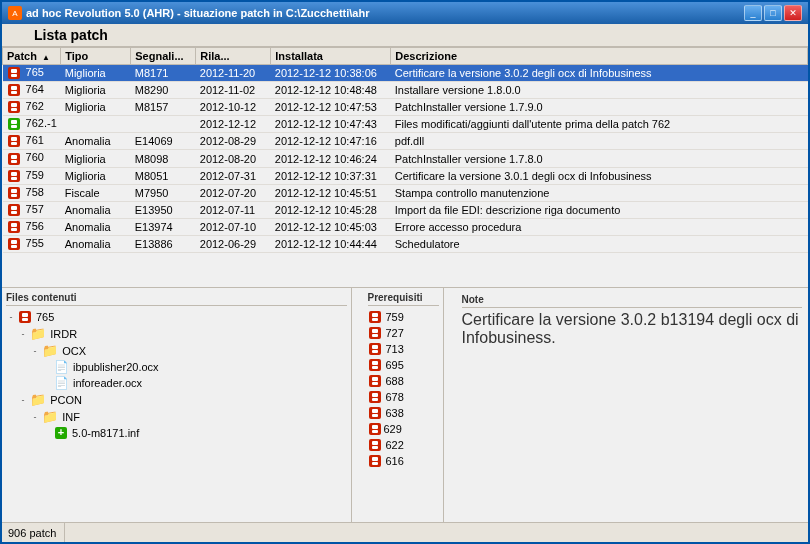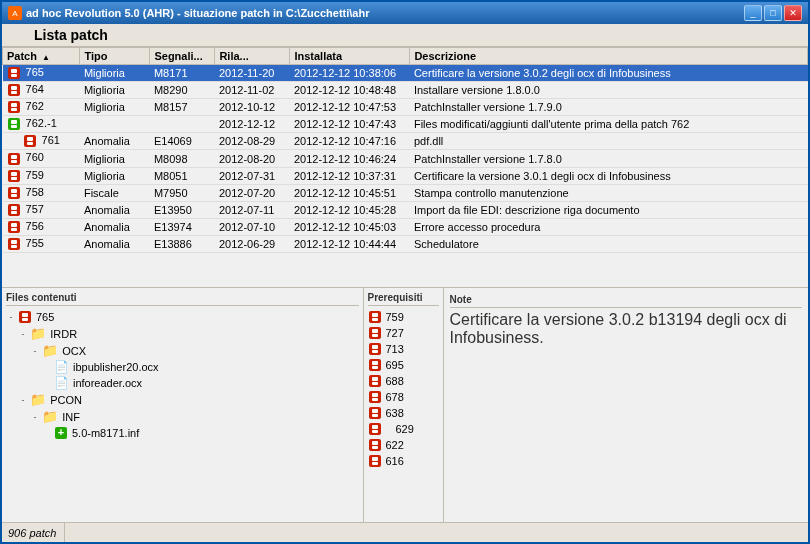--- a/index.html
+++ b/index.html
@@ -45,35 +45,35 @@
 
     .main-table tbody tr { cursor: pointer; }
     .main-table tbody tr.selected { background: #316ac5; color: white; }
     .main-table tbody td { 
       border-bottom: 1px solid #e0ddd8; 
       padding: 1px 4px; 
       white-space: nowrap;
       overflow: hidden;
     }
 
-    .bottom-area { display: flex; gap: 0; flex: 1; min-height: 0; border-top: 1px solid #c0bab0; }
+    .bottom-area { display: flex; gap: 12px; flex: 1; min-height: 0; border-top: 1px solid #c0bab0; }
 
     .files-panel { flex: 1; border-right: 1px solid #c0bab0; overflow: auto; padding: 4px; }
     .prereq-panel { width: 80px; border-right: 1px solid #c0bab0; overflow: auto; padding: 4px; }
     .note-panel { flex: 1; overflow: auto; padding: 6px; }
 
     .panel-label { font-weight: bold; font-size: 10px; margin-bottom: 3px; color: #333; border-bottom: 1px solid #c0bab0; padding-bottom: 2px; }
 
     .tree-item { display: flex; align-items: center; gap: 2px; padding: 1px 0; cursor: pointer; white-space: nowrap; }
 
     .prereq-item { display: flex; align-items: center; gap: 2px; padding: 1px 0; }
 
     .status-bar { background: #e8e4dc; border-top: 1px solid #c0bab0; height: 20px; display: flex; align-items: center; padding: 0 6px; gap: 0; flex-shrink: 0; }
     .status-seg { border-right: 1px solid #c0bab0; padding: 0 8px; height: 100%; display: flex; align-items: center; }
-    .status-seg:first-child { padding-left: 0; font-style: italic; }
+    .status-seg:first-child { padding-left: 0; }
 
     .scrollable-wrapper { overflow: auto; height: 240px; }
     th .sort-arrow { font-size: 8px; margin-left: 2px; }
   </style>
 </head>
 <body>
 
 <div class="window">
 
   <div class="title-bar">
@@ -167,21 +167,21 @@
               </span>
       <span>762.-1</span>
     </td>
     <td></td>
     <td></td>
     <td>2012-12-12</td>
     <td>2012-12-12 10:47:43</td>
     <td>Files modificati/aggiunti dall'utente prima della patch 762</td>
   </tr>
           <tr>
-    <td style="padding:1px 20px;">
+    <td style="padding:1px 4px;">
       <span style="display:inline-flex;align-items:center;vertical-align:middle;margin-right:2px;">
                 <svg width="14" height="14" viewBox="0 0 14 14">
                   <rect x="1" y="1" width="12" height="12" rx="2" fill="#cc2200"></rect>
                   <rect x="4" y="3" width="6" height="4" rx="1" fill="white"></rect>
                   <rect x="4" y="8" width="6" height="3" rx="1" fill="white"></rect>
                 </svg>
               </span>
       <span>761</span>
     </td>
     <td>Anomalia</td>
@@ -441,21 +441,21 @@
             <span style="margin-left:2px;">638</span>
           </div>
           <div class="prereq-item">
             <span style="display:inline-flex;">
               <svg width="14" height="14" viewBox="0 0 14 14">
                 <rect x="1" y="1" width="12" height="12" rx="2" fill="#cc2200"></rect>
                 <rect x="4" y="3" width="6" height="4" rx="1" fill="white"></rect>
                 <rect x="4" y="8" width="6" height="3" rx="1" fill="white"></rect>
               </svg>
             </span>
-            <span style="margin-left:12px;">629</span>
+            <span style="margin-left:0;">629</span>
           </div>
           <div class="prereq-item">
             <span style="display:inline-flex;">
               <svg width="14" height="14" viewBox="0 0 14 14">
                 <rect x="1" y="1" width="12" height="12" rx="2" fill="#cc2200"></rect>
                 <rect x="4" y="3" width="6" height="4" rx="1" fill="white"></rect>
                 <rect x="4" y="8" width="6" height="3" rx="1" fill="white"></rect>
               </svg>
             </span>
             <span style="margin-left:2px;">622</span>

